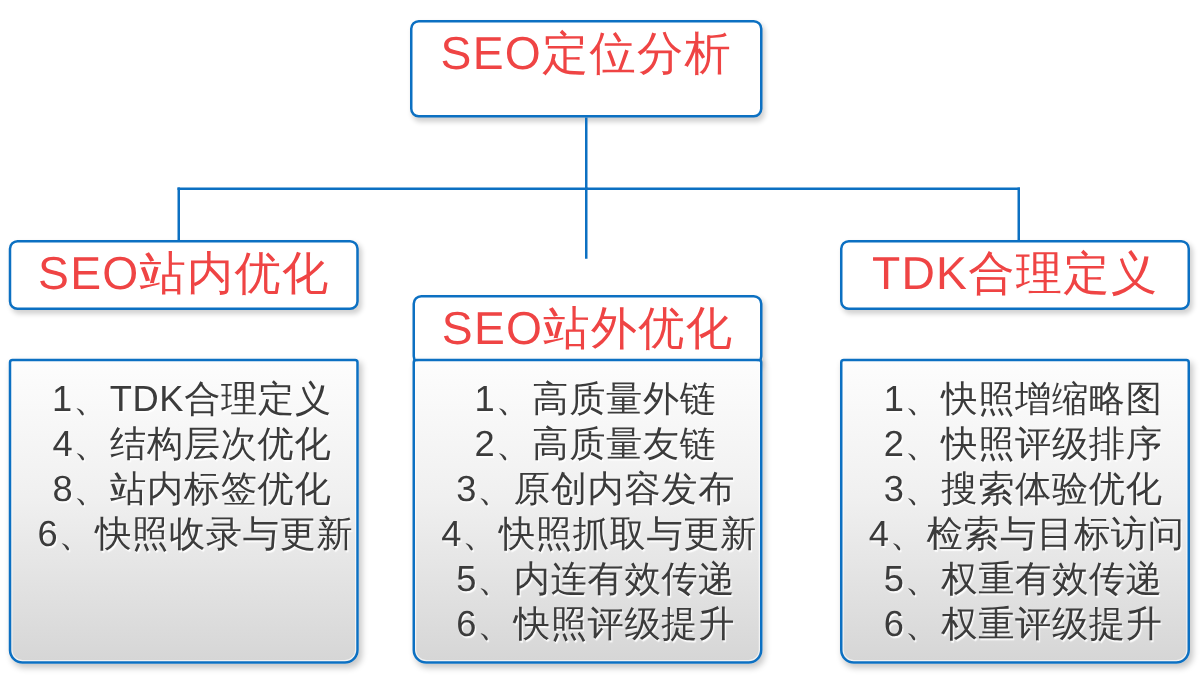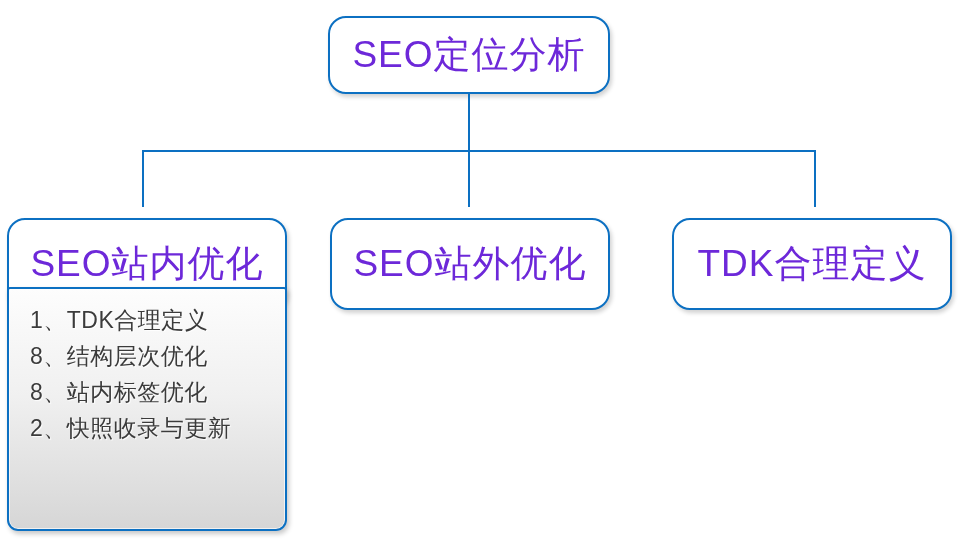--- a/index.html
+++ b/index.html
@@ -8,46 +8,46 @@
     position:relative; width:960px; height:550px; background:#ffffff;
     font-family:"Liberation Sans", sans-serif; overflow:hidden;
   }
   
   .line { position:absolute; background:var(--accent); }
   .line.v { width:2px; }
   .line.h { height:2px; }
   
   .node {
     position:absolute; box-sizing:border-box;
-    border:2px solid var(--accent); background:#ffffff; border-radius:18px;
-    display:flex; align-items:center; justify-content:center;
+    border:2px solid var(--accent); background:#ffffff; border-radius:7px;
+    display:flex; align-items:flex-start; justify-content:center;
     box-shadow:2px 3px 4px rgba(0,0,0,0.18);
-    color:#6d28d9; white-space:nowrap;
+    color:#ef4444; white-space:nowrap;
   }
   .node .node-label { font-size:37px; letter-spacing:1px; }
   .root   { left:328px; top:16px;  width:282px; height:78px; }
-  .header { top:218px; width:280px; height:92px; }
+  .header { top:192px; width:280px; height:56px; }
   .header-0 { left:7px; }
-  .header-1 { left:330px; }
+  .header-1 { left:330px;margin-top:44px; }
   .header-2 { left:672px; }
   
   .list {
     position:absolute; top:287px; width:280px; height:244px; box-sizing:border-box;
     border:2px solid var(--accent); border-radius:3px 3px 11px 11px;
     background:linear-gradient(180deg,#fdfdfd 0%,#f0f0f0 45%,#d6d6d6 100%);
     box-shadow:2px 3px 5px rgba(0,0,0,0.22), inset 0 0 0 1px rgba(255,255,255,0.65);
     padding:13px 8px 0 21px;
   }
   .list-0 { left:7px; }
   .list-1 { left:330px; }
   .list-2 { left:672px; }
   .item {
-    font-size:23px; line-height:36px; color:#3b3b3b;
+    font-size:29px; line-height:36px; color:#3b3b3b;
     text-shadow:1px 1px 1px rgba(255,255,255,0.95);
-    white-space:nowrap; letter-spacing:0.5px;
+    white-space:nowrap; letter-spacing:0.5px;text-align:center;
   }
 </style>
 </head>
 <body>
 
 <div id="canvas">
 
   <div class="node root">
     <span class="node-label">SEO定位分析</span>
   </div>
@@ -63,20 +63,36 @@
   </div>
   <div class="node header header-1">
     <span class="node-label">SEO站外优化</span>
   </div>
   <div class="node header header-2">
     <span class="node-label">TDK合理定义</span>
   </div>
 
   <div class="list list-0">
     <div class="item">1、TDK合理定义</div>
-    <div class="item">8、结构层次优化</div>
+    <div class="item">4、结构层次优化</div>
     <div class="item">8、站内标签优化</div>
-    <div class="item">2、快照收录与更新</div>
+    <div class="item">6、快照收录与更新</div>
   </div>
 
+  <div class="list list-1">
+    <div class="item">1、高质量外链</div>
+    <div class="item">2、高质量友链</div>
+    <div class="item">3、原创内容发布</div>
+    <div class="item">4、快照抓取与更新</div>
+    <div class="item">5、内连有效传递</div>
+    <div class="item">6、快照评级提升</div>
+  </div>
 
+  <div class="list list-2">
+    <div class="item">1、快照增缩略图</div>
+    <div class="item">2、快照评级排序</div>
+    <div class="item">3、搜索体验优化</div>
+    <div class="item">4、检索与目标访问</div>
+    <div class="item">5、权重有效传递</div>
+    <div class="item">6、权重评级提升</div>
+  </div>
 
 </div>
 
 </body></html>

